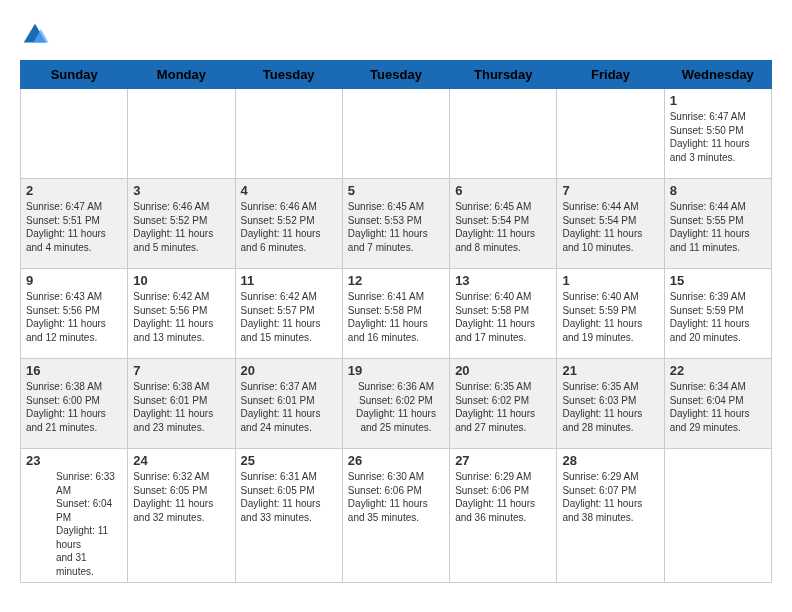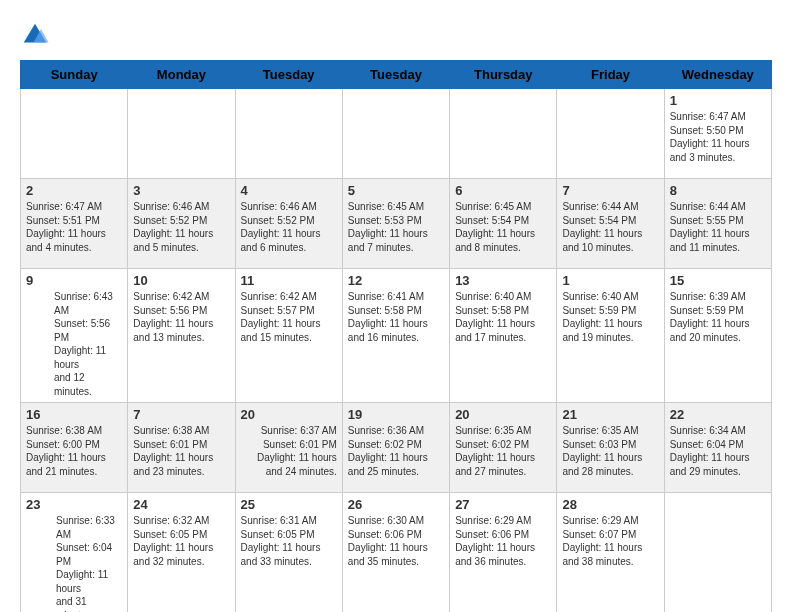--- a/index.html
+++ b/index.html
@@ -187,21 +187,21 @@
           <span class="day-num">8</span>
           <div class="day-info" style="white-space: pre-line;">Sunrise: 6:44 AM
 Sunset: 5:55 PM
 Daylight: 11 hours
 and 11 minutes.</div>
         </td>
       </tr>
       <tr>
         <td>
           <span class="day-num">9</span>
-          <div class="day-info" style="white-space: pre-line; margin-left: 28px;">Sunrise: 6:43 AM
+          <div class="day-info" style="white-space: pre-line;">Sunrise: 6:43 AM
 Sunset: 5:56 PM
 Daylight: 11 hours
 and 12 minutes.</div>
         </td>
         <td>
           <span class="day-num">10</span>
           <div class="day-info" style="white-space: pre-line;">Sunrise: 6:42 AM
 Sunset: 5:56 PM
 Daylight: 11 hours
 and 13 minutes.</div>
@@ -252,28 +252,28 @@
         </td>
         <td class="alt-row">
           <span class="day-num">7</span>
           <div class="day-info" style="white-space: pre-line;">Sunrise: 6:38 AM
 Sunset: 6:01 PM
 Daylight: 11 hours
 and 23 minutes.</div>
         </td>
         <td class="alt-row">
           <span class="day-num">20</span>
-          <div class="day-info" style="white-space: pre-line; text-align: right;">Sunrise: 6:37 AM
+          <div class="day-info" style="white-space: pre-line;">Sunrise: 6:37 AM
 Sunset: 6:01 PM
 Daylight: 11 hours
 and 24 minutes.</div>
         </td>
         <td class="alt-row">
           <span class="day-num">19</span>
-          <div class="day-info" style="white-space: pre-line;">Sunrise: 6:36 AM
+          <div class="day-info" style="white-space: pre-line; text-align: center;">Sunrise: 6:36 AM
 Sunset: 6:02 PM
 Daylight: 11 hours
 and 25 minutes.</div>
         </td>
         <td class="alt-row">
           <span class="day-num">20</span>
           <div class="day-info" style="white-space: pre-line;">Sunrise: 6:35 AM
 Sunset: 6:02 PM
 Daylight: 11 hours
 and 27 minutes.</div>

